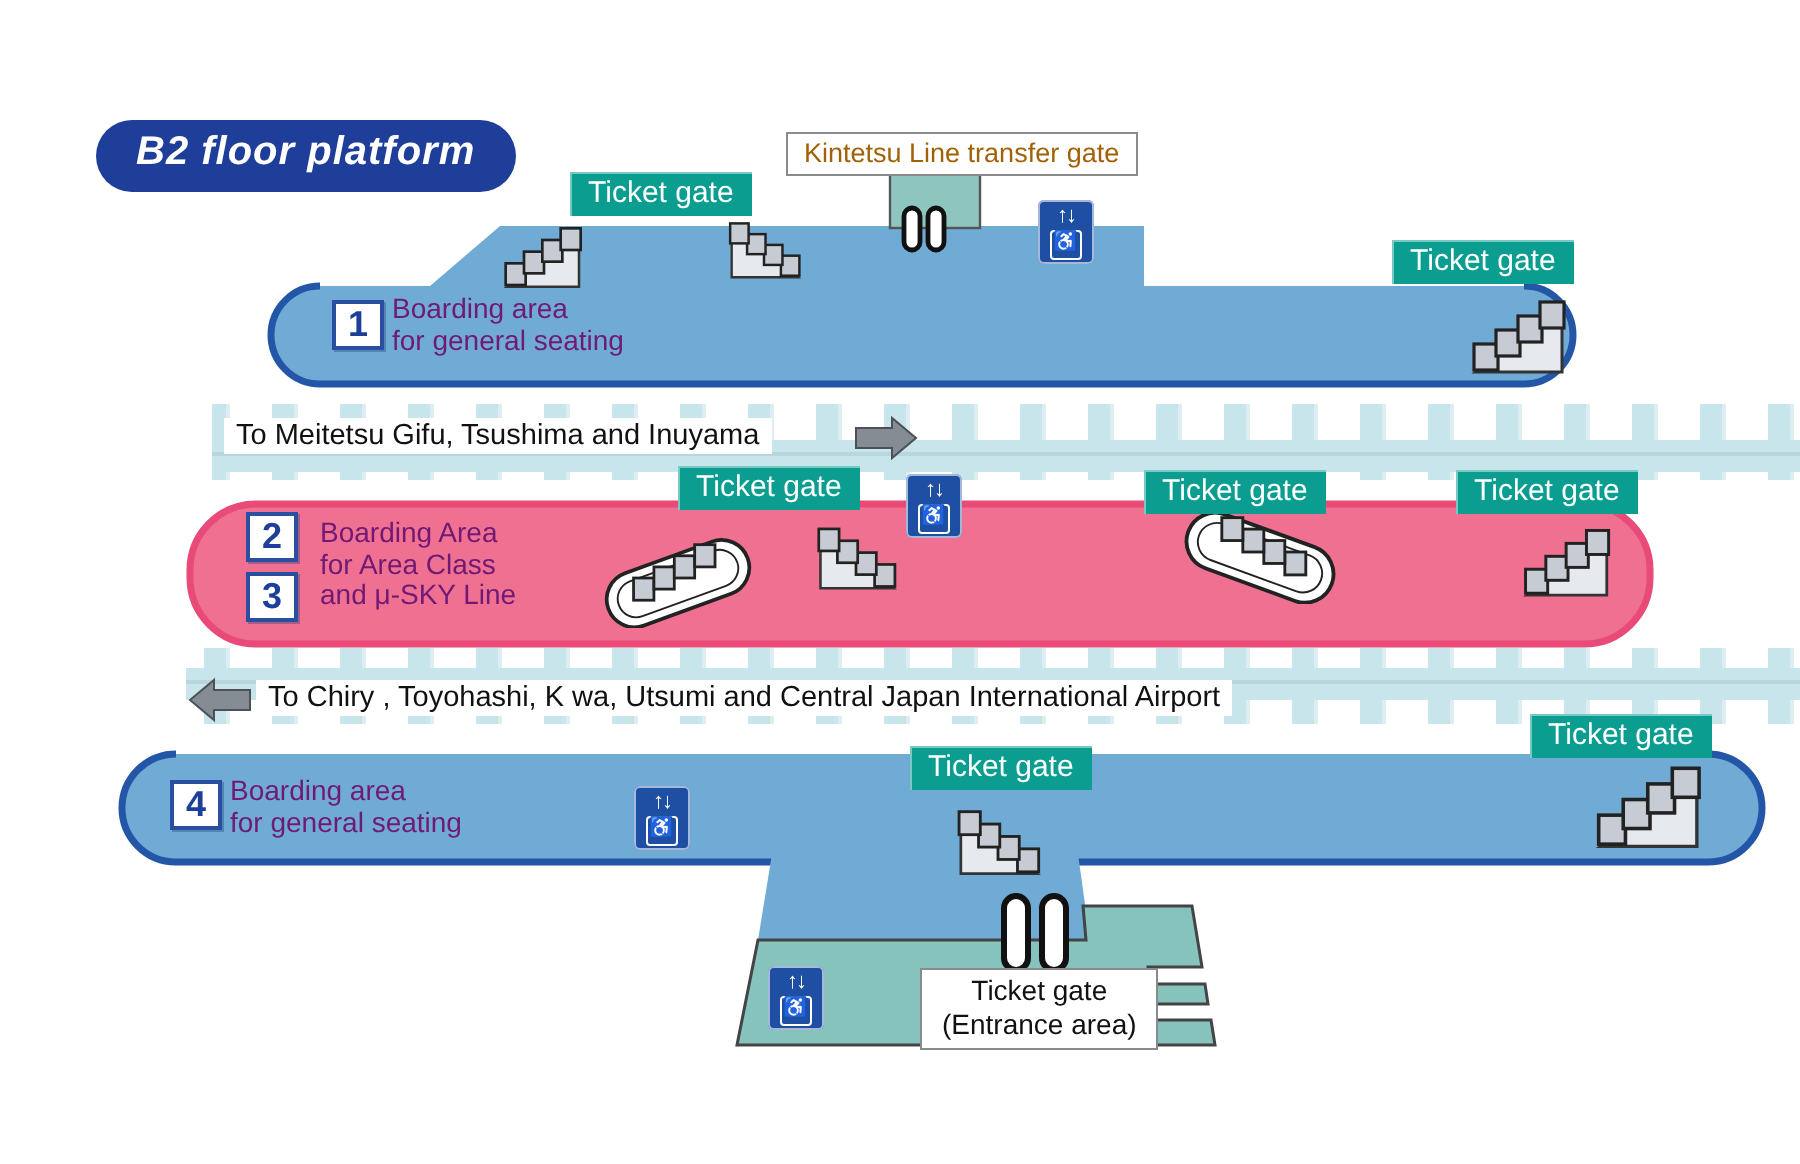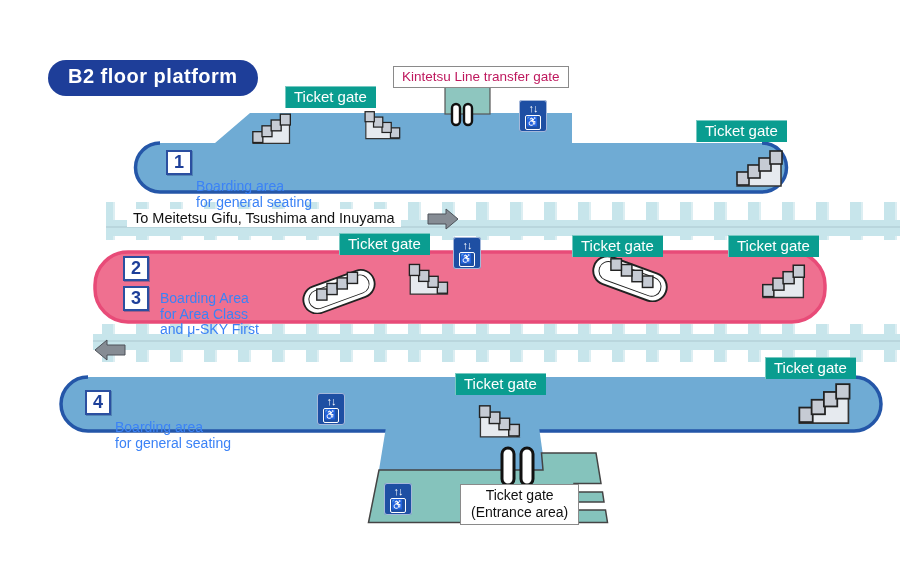--- a/index.html
+++ b/index.html
@@ -3,39 +3,39 @@
 <meta charset="utf-8">
 <style>
   html,body{margin:0;padding:0;background:#fff;}
   #stage{position:relative;width:900px;height:582px;background:#fff;overflow:hidden;
          font-family:"Liberation Sans",sans-serif;}
   #maplayer{position:absolute;left:0;top:0;}
 
   .abs{position:absolute;}
 
   .title-badge{background:#1e3e99;color:#fff;font-size:20px;font-weight:bold;
-               padding:5px 20px 8px 20px;border-radius:18px;letter-spacing:0.5px;}
+               padding:5px 20px 8px 20px;border-radius:18px;letter-spacing:0.5px;font-style:italic;}
 
   .tg{background:#0a9d90;color:#fff;font-size:15px;padding:2px 9px 3px 9px;
       white-space:nowrap;box-shadow:inset 1px 1px 0 rgba(255,255,255,.45);}
 
-  .white-label{background:#fff;border:1px solid #8a8a8a;color:#be185d;font-size:13.5px;
+  .white-label{background:#fff;border:1px solid #8a8a8a;color:#a16207;font-size:13.5px;
                padding:2px 8px 3px 8px;white-space:nowrap;}
 
   .entrance-label{background:#fff;border:1px solid #8a8a8a;color:#111;font-size:14px;
                   text-align:center;line-height:17px;padding:2px 10px 3px 10px;white-space:nowrap;}
 
   .dir{display:flex;align-items:center;gap:8px;background:#fff;padding:1px 6px;
        color:#111;font-size:14.5px;white-space:nowrap;}
 
   .numbox{background:#fff;border:2px solid #2b4fa0;color:#1d3f99;font-weight:bold;
           font-size:18px;width:22px;height:21px;display:flex;align-items:center;
           justify-content:center;box-shadow:1px 1px 0 rgba(30,60,120,.35);}
 
-  .ptext{color:#3b82f6;font-size:14px;line-height:15.5px;white-space:nowrap;margin-top:32px;}
+  .ptext{color:#701a75;font-size:14px;line-height:15.5px;white-space:nowrap;}
 
   .elev{background:#1e4fa3;border-radius:3px;width:28px;height:32px;color:#fff;
         display:flex;flex-direction:column;align-items:center;justify-content:center;
         box-shadow:0 0 0 1px rgba(255,255,255,.6) inset;}
   .elev .arr{font-size:11px;font-weight:bold;line-height:11px;letter-spacing:-1px;}
   .elev .wc{border:1px solid #fff;border-radius:2px;font-size:10px;line-height:12px;
             width:14px;height:13px;text-align:center;margin-top:1px;}
 </style>
 </head>
 <body>
@@ -130,36 +130,39 @@
   <div class="abs tg" style="left:572px;top:235px;">Ticket gate</div>
   <div class="abs tg" style="left:728px;top:235px;">Ticket gate</div>
   <div class="abs tg" style="left:455px;top:373px;">Ticket gate</div>
   <div class="abs tg" style="left:765px;top:357px;">Ticket gate</div>
 
   <div class="abs entrance-label" style="left:460px;top:484px;">
     <div>Ticket gate</div>
     <div>(Entrance area)</div>
   </div>
 
-  <div class="abs dir" style="left:127px;top:209px;align-items:center;">
+  <div class="abs dir" style="left:112px;top:209px;align-items:center;">
     <span>To Meitetsu Gifu, Tsushima and Inuyama</span>
+  </div>
+  <div class="abs dir" style="left:128px;top:340px;">
+    <span>To Chiry , Toyohashi, K wa, Utsumi and Central Japan International Airport</span>
   </div>
 
   <div class="abs numbox" style="left:166px;top:150px;">1</div>
   <div class="abs ptext" style="left:196px;top:147px;">
     <div>Boarding area</div>
     <div>for general seating</div>
   </div>
 
   <div class="abs numbox" style="left:123px;top:256px;">2</div>
   <div class="abs numbox" style="left:123px;top:286px;">3</div>
   <div class="abs ptext" style="left:160px;top:259px;">
     <div>Boarding Area</div>
     <div>for Area Class</div>
-    <div>and μ-SKY First</div>
+    <div>and μ-SKY Line</div>
   </div>
 
   <div class="abs numbox" style="left:85px;top:390px;">4</div>
   <div class="abs ptext" style="left:115px;top:388px;">
     <div>Boarding area</div>
     <div>for general seating</div>
   </div>
 
   <div class="abs elev" style="left:519px;top:100px;">
     <div class="arr">↑↓</div>

